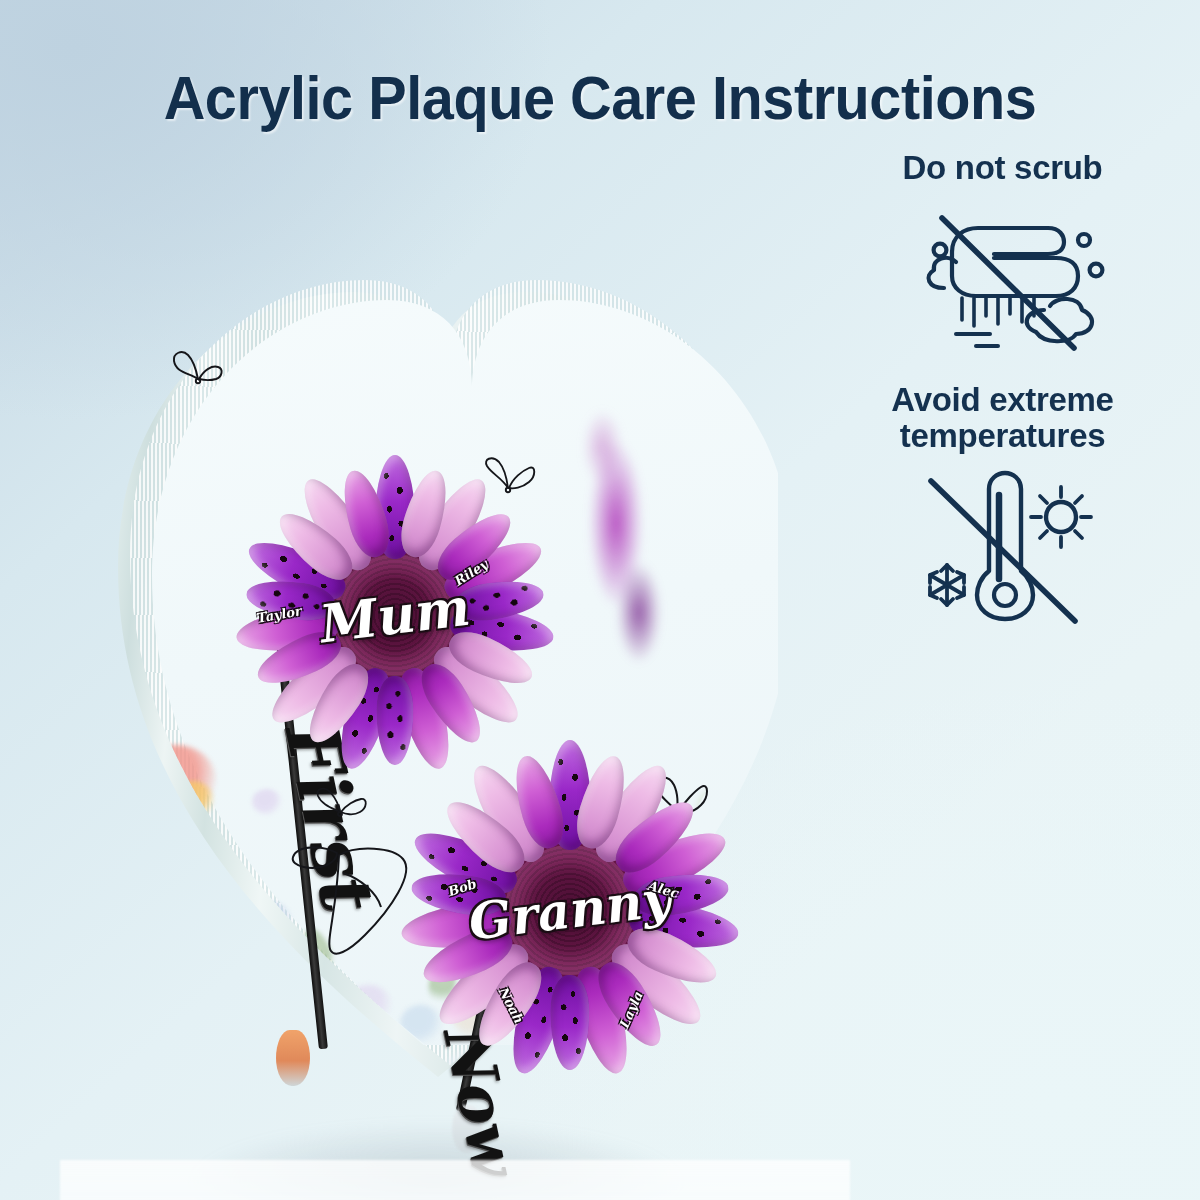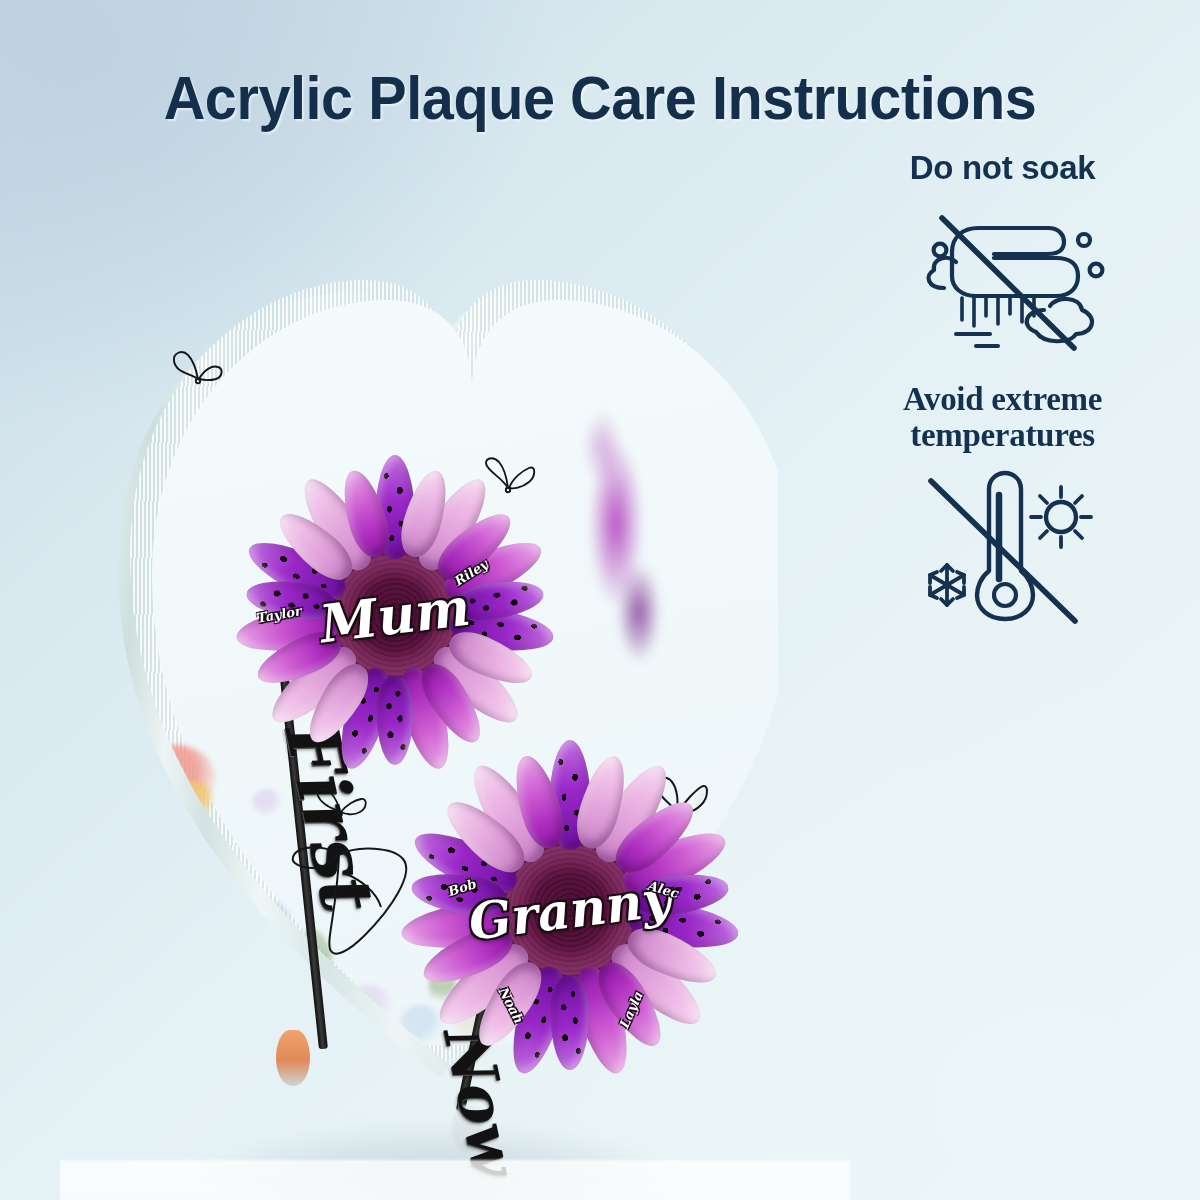--- a/index.html
+++ b/index.html
@@ -320,21 +320,21 @@
       </g>
     </svg>
 
     <div id="table-surface"></div>
   </div>
 
   <div id="care">
 
 
     <div class="care-item" style="height:232px;">
-      <div class="care-label">Do not soak</div>
+      <div class="care-label">Do not scrub</div>
       <svg class="care-icon" width="210" height="160" viewBox="0 0 210 160">
         <g fill="none" stroke="#14314f" stroke-width="4.2" stroke-linecap="round" stroke-linejoin="round">
 
           <path d="M54 60 C54 44 66 36 80 36 L150 36 C162 36 166 44 166 50 C166 58 160 62 150 62 L96 62"></path>
 
           <path d="M54 60 L54 84 C54 96 64 104 78 104 L158 104 C172 104 180 96 180 84 C180 72 172 66 158 66 L96 66"></path>
 
           <g stroke-width="3.6">
             <line x1="64" y1="106" x2="64" y2="128"></line>
               <line x1="76" y1="106" x2="76" y2="134"></line>
@@ -354,21 +354,21 @@
 
           <line x1="58" y1="142" x2="92" y2="142" stroke-width="4"></line>
           <line x1="78" y1="154" x2="100" y2="154" stroke-width="4"></line>
 
           <line x1="44" y1="26" x2="176" y2="156" stroke-width="5.6"></line>
         </g>
       </svg>
     </div>
 
 
-    <div class="care-item" style="height:250px;font-family:Liberation Serif, serif;">
+    <div class="care-item" style="height:250px;">
       <div class="care-label">Avoid extreme
 temperatures</div>
       <svg class="care-icon" width="200" height="165" viewBox="0 0 200 165">
         <g fill="none" stroke="#14314f" stroke-width="4.4" stroke-linecap="round" stroke-linejoin="round">
 
           <path d="M86 30 C86 20 94 14 102 14 C110 14 118 20 118 30 L118 112
                    C126 118 130 128 130 136 C130 150 118 160 102 160 C86 160 74 150 74 136
                    C74 128 78 118 86 112 Z"></path>
           <path d="M96 36 L96 120" stroke-width="6.5" stroke-linecap="round"></path>
           <circle cx="102" cy="136" r="11" stroke-width="4.2"></circle>

